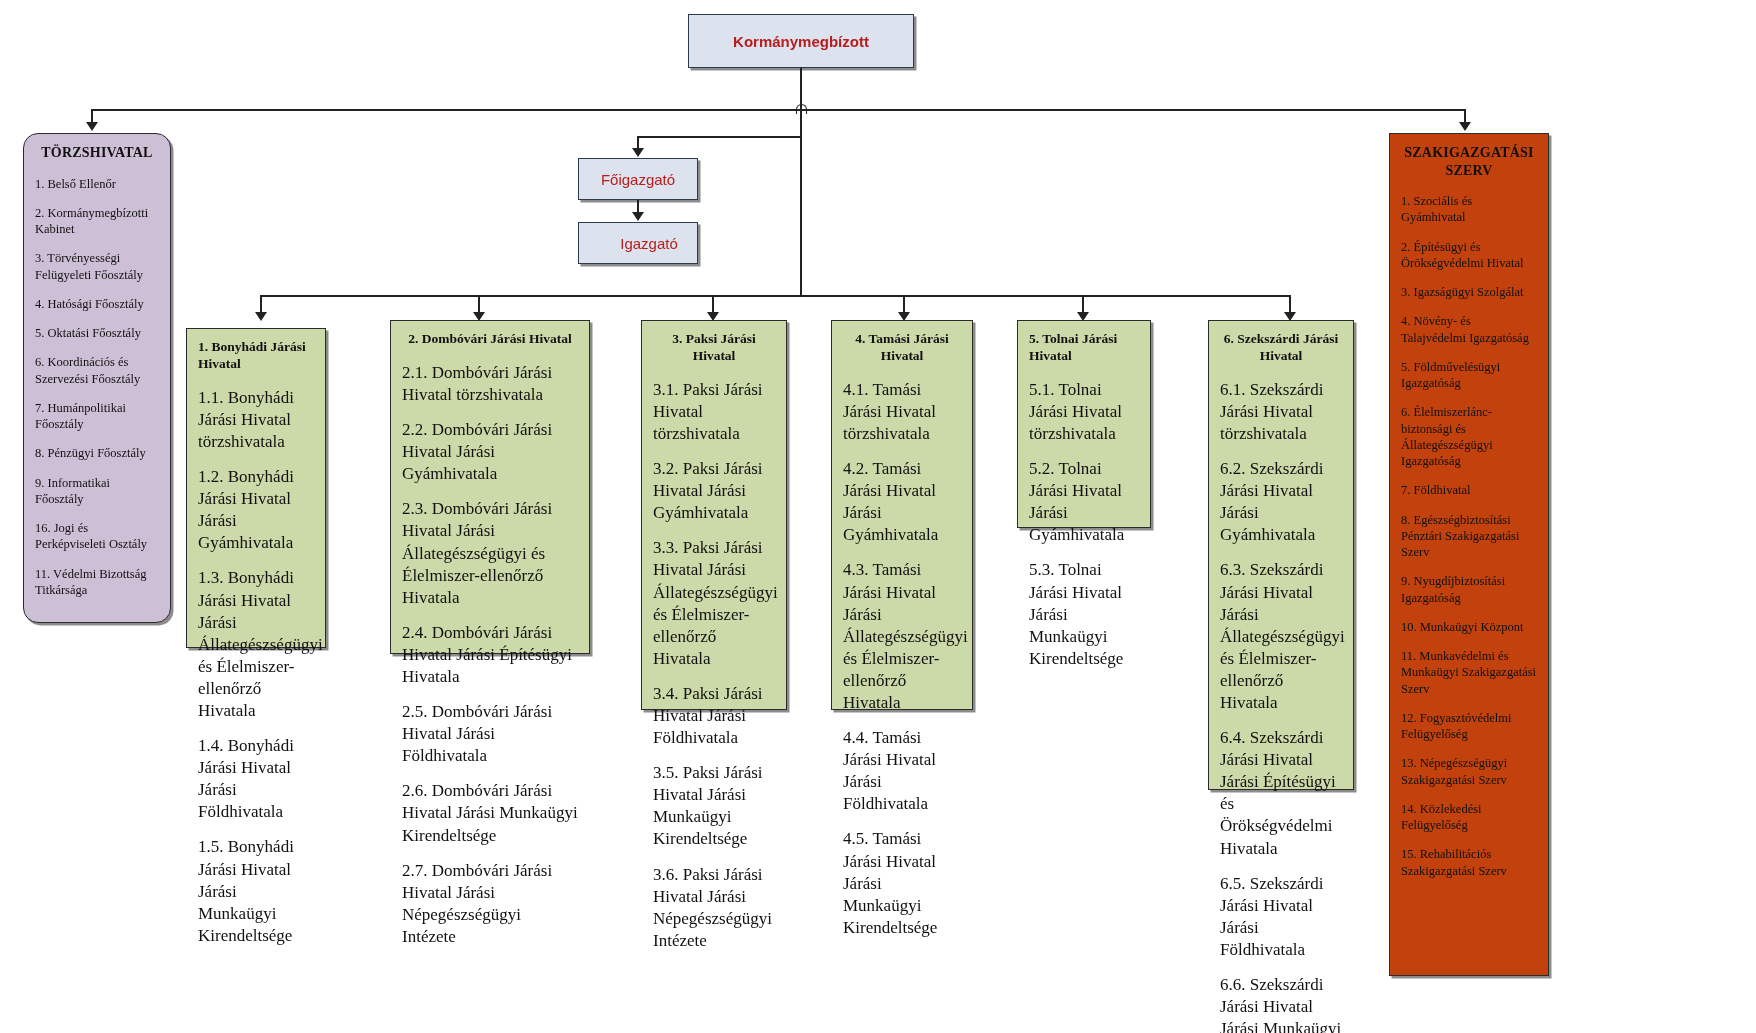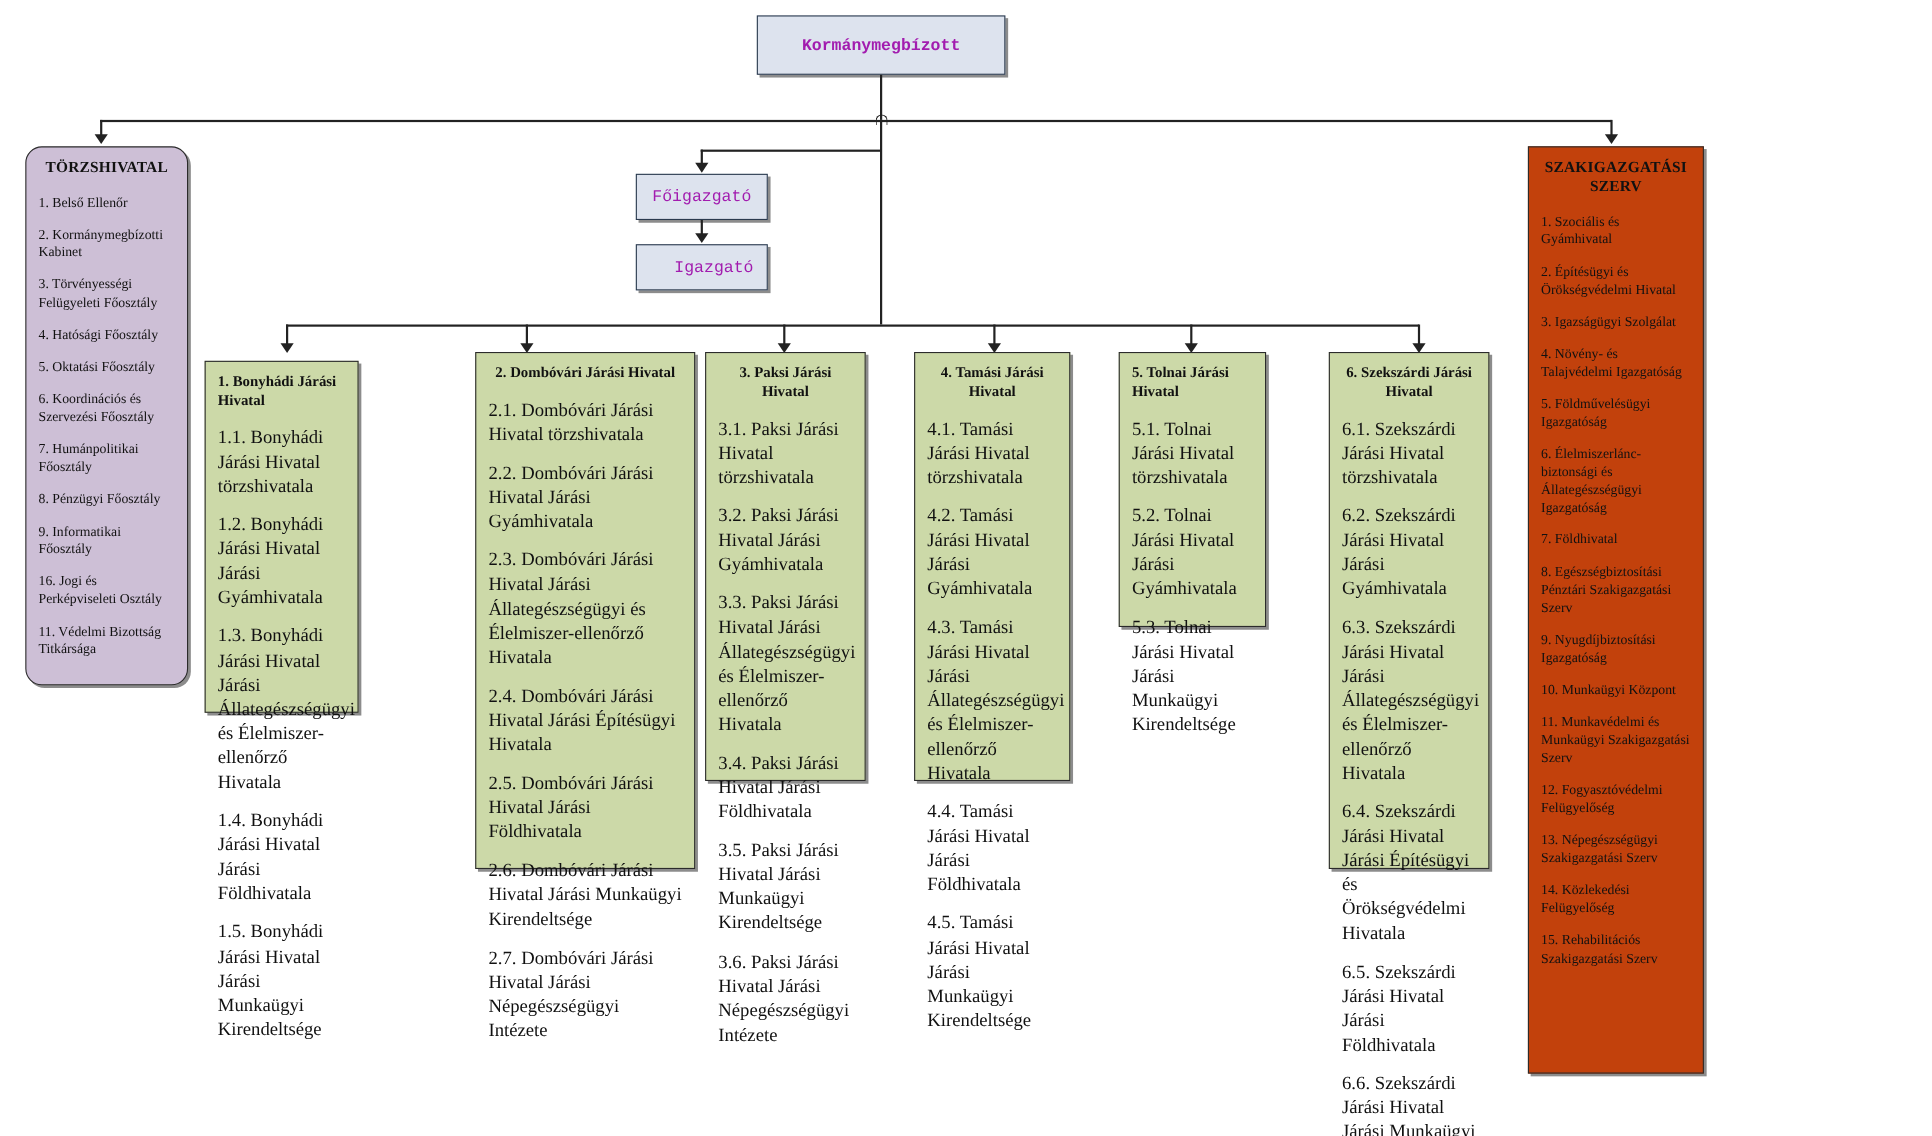--- a/index.html
+++ b/index.html
@@ -28,24 +28,24 @@
     box-shadow: 2.5px 2.5px 0 rgba(0,0,0,0.45);
   }
   .box-plain {
     background: #dde3ee;
     border: 1.5px solid #2b3a4e;
     display: flex;
     align-items: center;
     justify-content: center;
   }
   .box-plain .title {
-    font-family: Liberation Mono, monospace;
+    font-family: Liberation Sans, sans-serif;
     font-size: 15px;
     text-align: center;
-    color: #a21caf;
+    color: #b91c1c;
   }
   .box-plain.root .title {
     font-weight: bold;
     font-size: 15px;
   }
 
   .box-purple {
     background: #cdbfd6;
     border-radius: 15px;
   }
@@ -218,21 +218,21 @@
     <div class="hdr left">1. Bonyhádi Járási Hivatal</div>
     <ul>
       <li>1.1. Bonyhádi Járási Hivatal törzshivatala</li>
       <li>1.2. Bonyhádi Járási Hivatal Járási Gyámhivatala</li>
       <li>1.3. Bonyhádi Járási Hivatal Járási Állategészségügyi és Élelmiszer-ellenőrző Hivatala</li>
       <li>1.4. Bonyhádi Járási Hivatal Járási Földhivatala</li>
       <li>1.5. Bonyhádi Járási Hivatal Járási Munkaügyi Kirendeltsége</li>
     </ul>
   </div>
 
-  <div class="box box-green-light box-list" style="left:390px; top:320px; width:200px; height:470px;margin-left:42px;">
+  <div class="box box-green-light box-list" style="left:390px; top:320px; width:200px; height:334px;">
     <div class="hdr">2. Dombóvári Járási Hivatal</div>
     <ul>
       <li>2.1. Dombóvári Járási Hivatal törzshivatala</li>
       <li>2.2. Dombóvári Járási Hivatal Járási Gyámhivatala</li>
       <li>2.3. Dombóvári Járási Hivatal Járási Állategészségügyi és Élelmiszer-ellenőrző Hivatala</li>
       <li>2.4. Dombóvári Járási Hivatal Járási Építésügyi Hivatala</li>
       <li>2.5. Dombóvári Járási Hivatal Járási Földhivatala</li>
       <li>2.6. Dombóvári Járási Hivatal Járási Munkaügyi Kirendeltsége</li>
       <li>2.7. Dombóvári Járási Hivatal Járási Népegészségügyi Intézete</li>
     </ul>
@@ -254,21 +254,21 @@
     <div class="hdr">4. Tamási Járási Hivatal</div>
     <ul>
       <li>4.1. Tamási Járási Hivatal törzshivatala</li>
       <li>4.2. Tamási Járási Hivatal Járási Gyámhivatala</li>
       <li>4.3. Tamási Járási Hivatal Járási Állategészségügyi és Élelmiszer-ellenőrző Hivatala</li>
       <li>4.4. Tamási Járási Hivatal Járási Földhivatala</li>
       <li>4.5. Tamási Járási Hivatal Járási Munkaügyi Kirendeltsége</li>
     </ul>
   </div>
 
-  <div class="box box-green-light box-list" style="left:1017px; top:320px; width:134px; height:250px;">
+  <div class="box box-green-light box-list" style="left:1017px; top:320px; width:134px; height:208px;">
     <div class="hdr left">5. Tolnai Járási Hivatal</div>
     <ul>
       <li>5.1. Tolnai Járási Hivatal törzshivatala</li>
       <li>5.2. Tolnai Járási Hivatal Járási Gyámhivatala</li>
       <li>5.3. Tolnai Járási Hivatal Járási Munkaügyi Kirendeltsége</li>
     </ul>
   </div>
 
   <div class="box box-green-light box-list" style="left:1208px; top:320px; width:146px; height:470px;">
     <div class="hdr">6. Szekszárdi Járási Hivatal</div>

